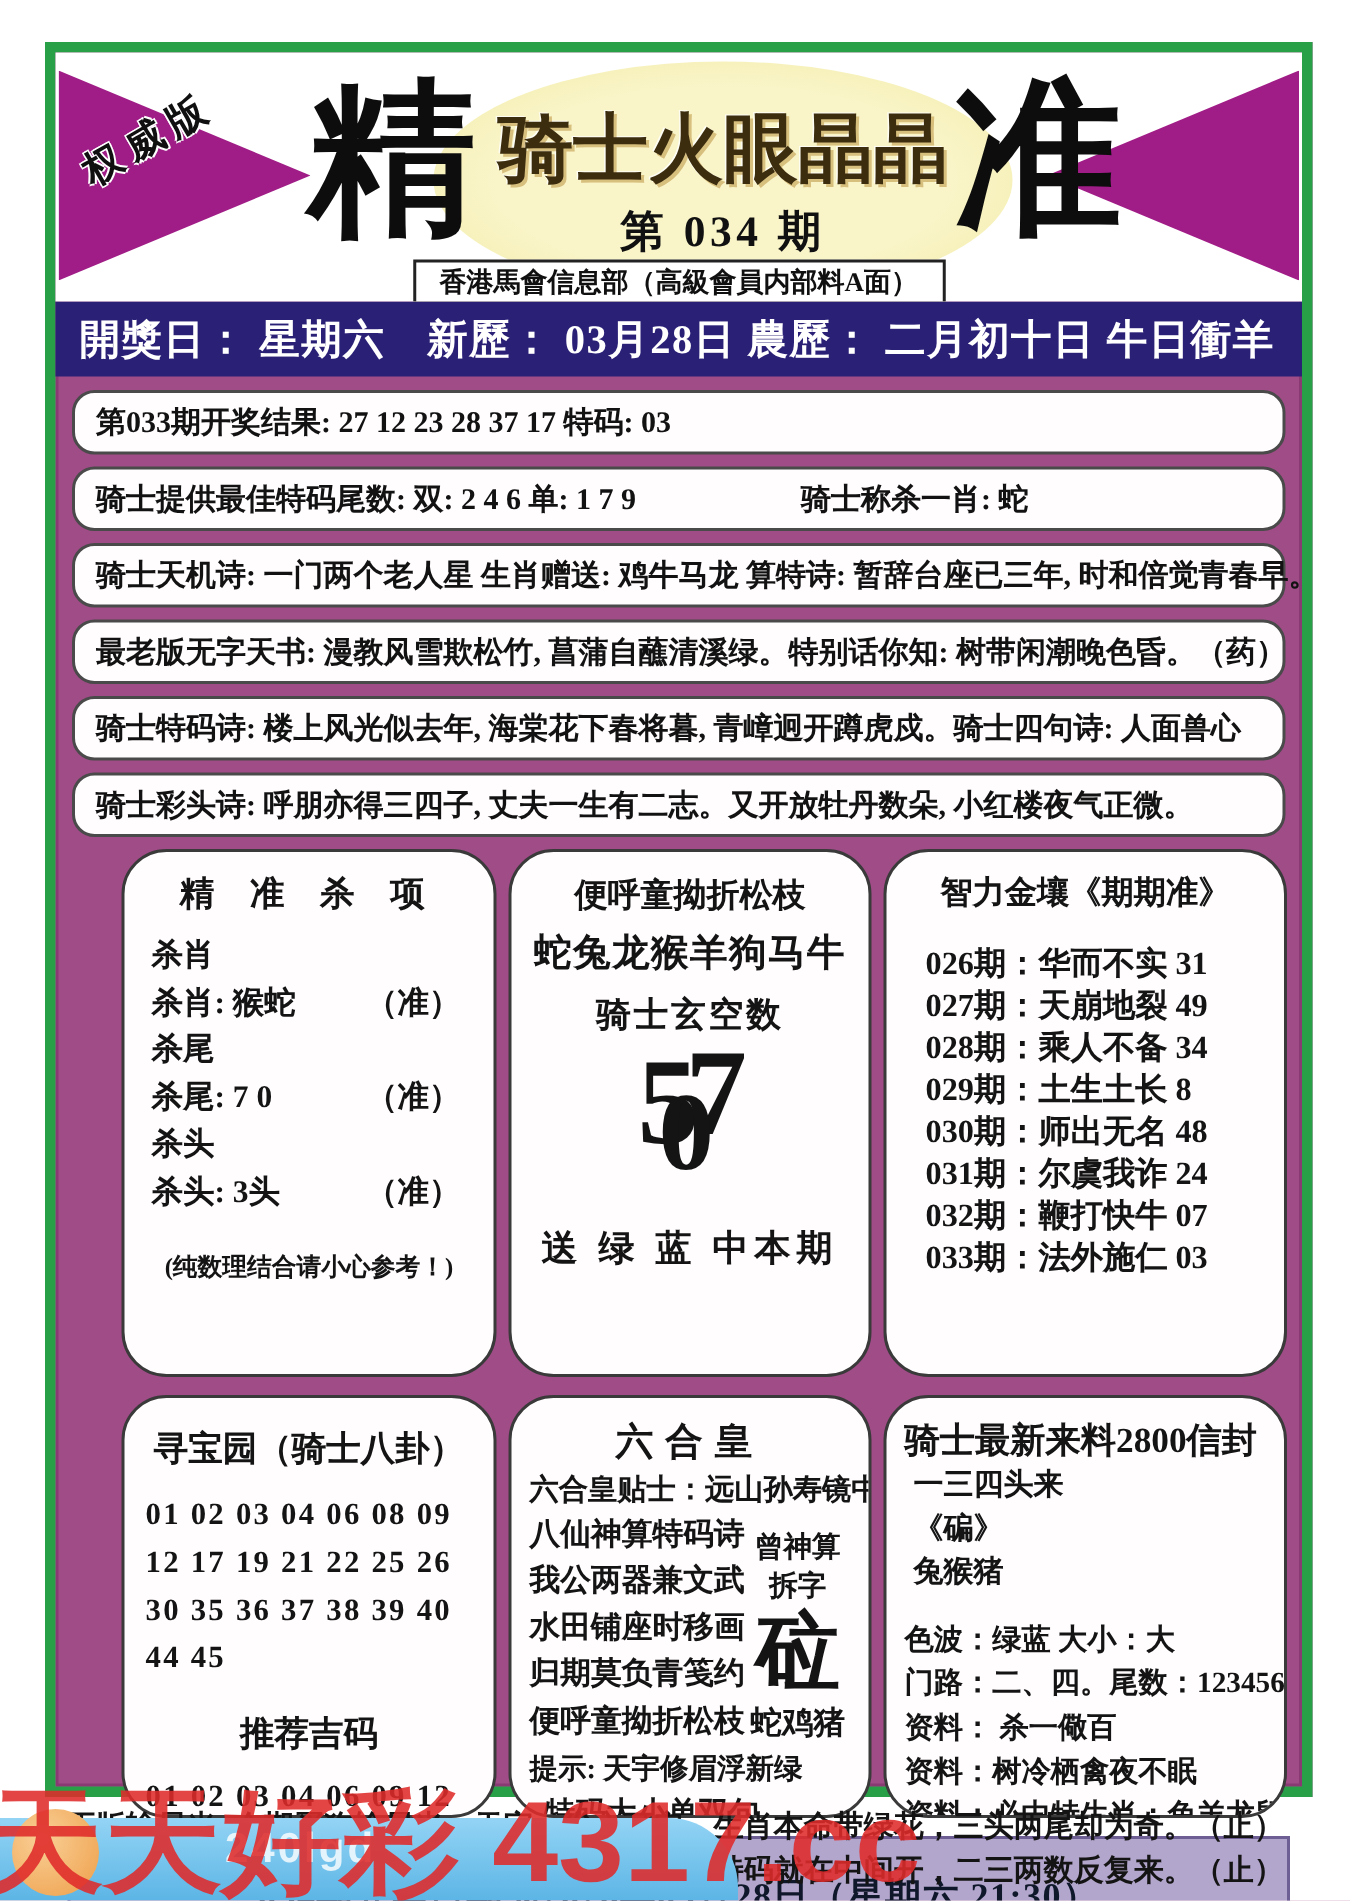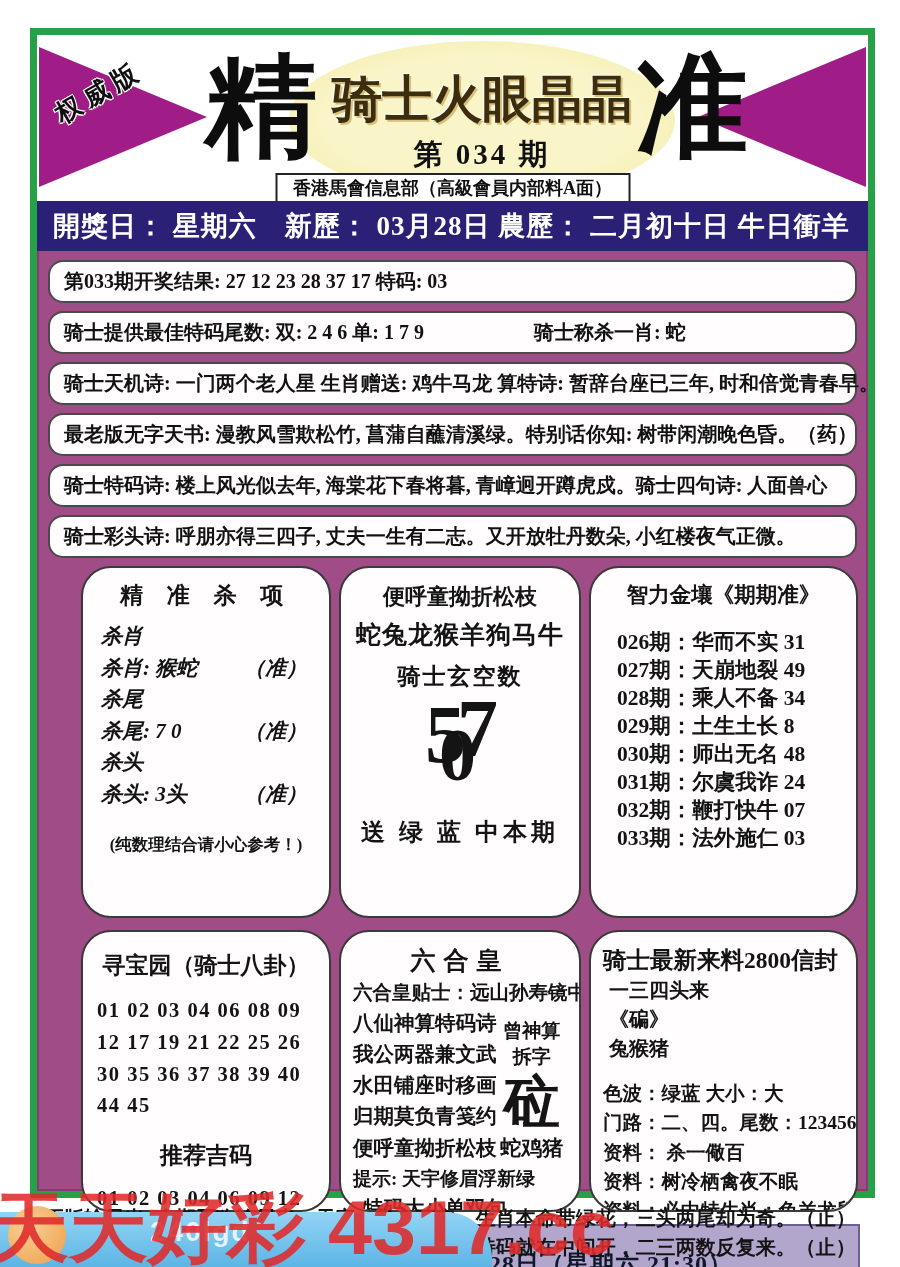--- a/index.html
+++ b/index.html
@@ -50,21 +50,21 @@
   .grid-1 .panel { height:352px; }
   .grid-2 .panel { height:282px; }
   .p-left { width:250px; }
   .p-center { width:242px; }
   .p-right { flex:1; }
 
   .panel h3 { text-align:center; font-size:23px; font-weight:900; }
 
   
   .kill h3 { letter-spacing:9px; margin-bottom:10px; }
-  .kill-line { display:flex; font-size:21px; line-height:1.5; padding:0 6px;font-style:italic; }
+  .kill-line { display:flex; font-size:21px; line-height:1.5; padding:0 6px; }
   .kill-line .kr { margin-left:auto; padding-right:4px; }
   .kill-note { text-align:center; font-size:16.5px; margin-top:24px; }
 
   
   .zodiac { text-align:center; }
   .zodiac .zt { font-size:22px; margin-top:2px; }
   .zodiac .zz { font-size:25px; margin-top:6px; letter-spacing:1px; }
   .zodiac .zs { font-size:23px; margin-top:10px; letter-spacing:2px; }
   .mystic { position:relative; height:100px; margin-top:2px; }
   .mystic span { position:absolute; font-weight:900; line-height:1; }

